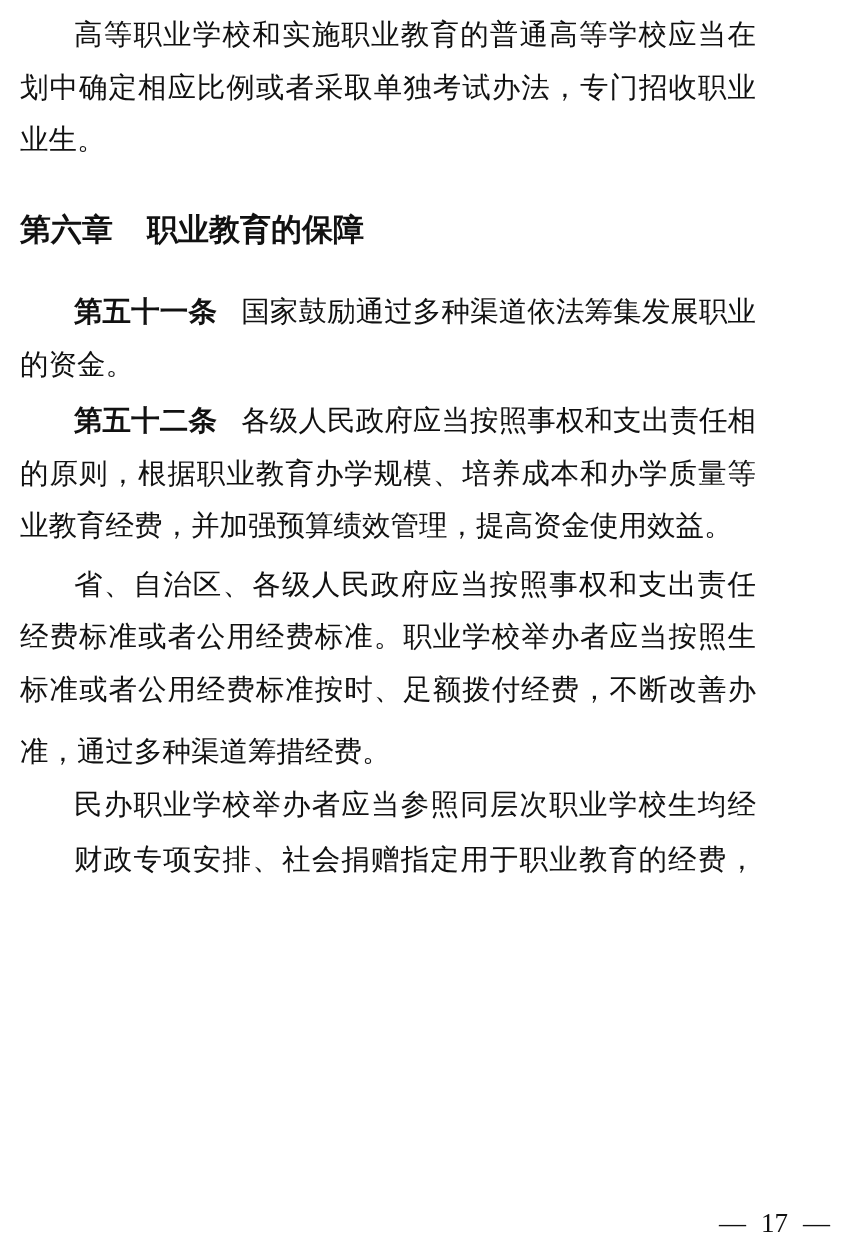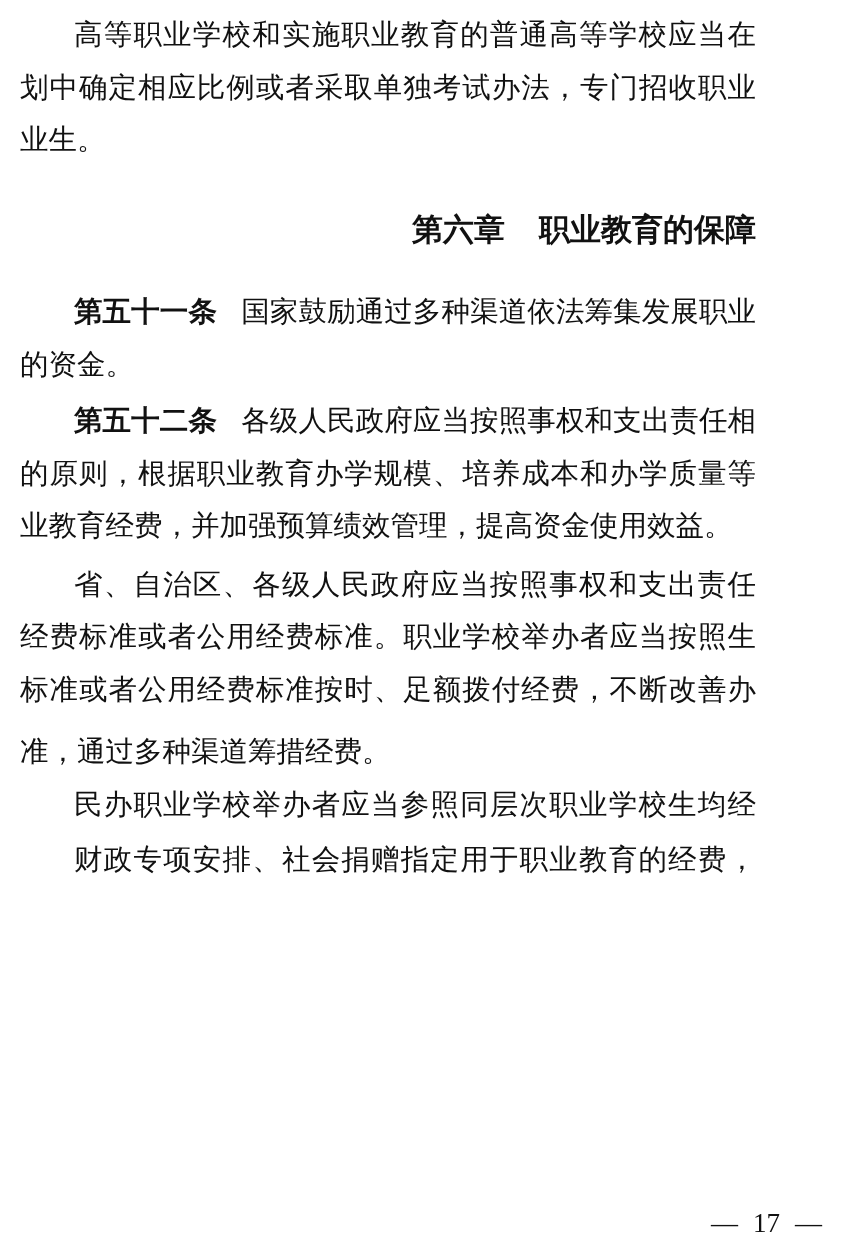--- a/index.html
+++ b/index.html
@@ -37,36 +37,36 @@
   .line.first {
     text-indent: 54px;
   }
   .term {
     font-weight: bold;
     margin-right: 0.85em;
   }
   .chapter {
     margin-top: 37px;
     margin-bottom: 30px;
-    text-align: right;
+    text-align: left;
     font-weight: bold;
     font-size: 31px;
     line-height: 52.5px;
     height: 52.5px;
     font-family: Liberation Sans, sans-serif;
   }
   .chapter .chapter-title { margin-left: 1.1em; }
   .m-a52 { margin-top: 4px; }
   .m-p5  { margin-top: 6px; }
   .m-p6  { margin-top: 10px; }
   .m-p7  { margin-top: 3px; }
   .footer {
     position: absolute;
     top: 1203px;
-    right: 30px;
+    right: 22px;
     font-size: 27px;
     line-height: 40px;
     color: #111111;
   }
   .footer .pagenum { margin: 0 15px; }
 </style>
 </head>
 <body>
 
 <div class="page-content">

